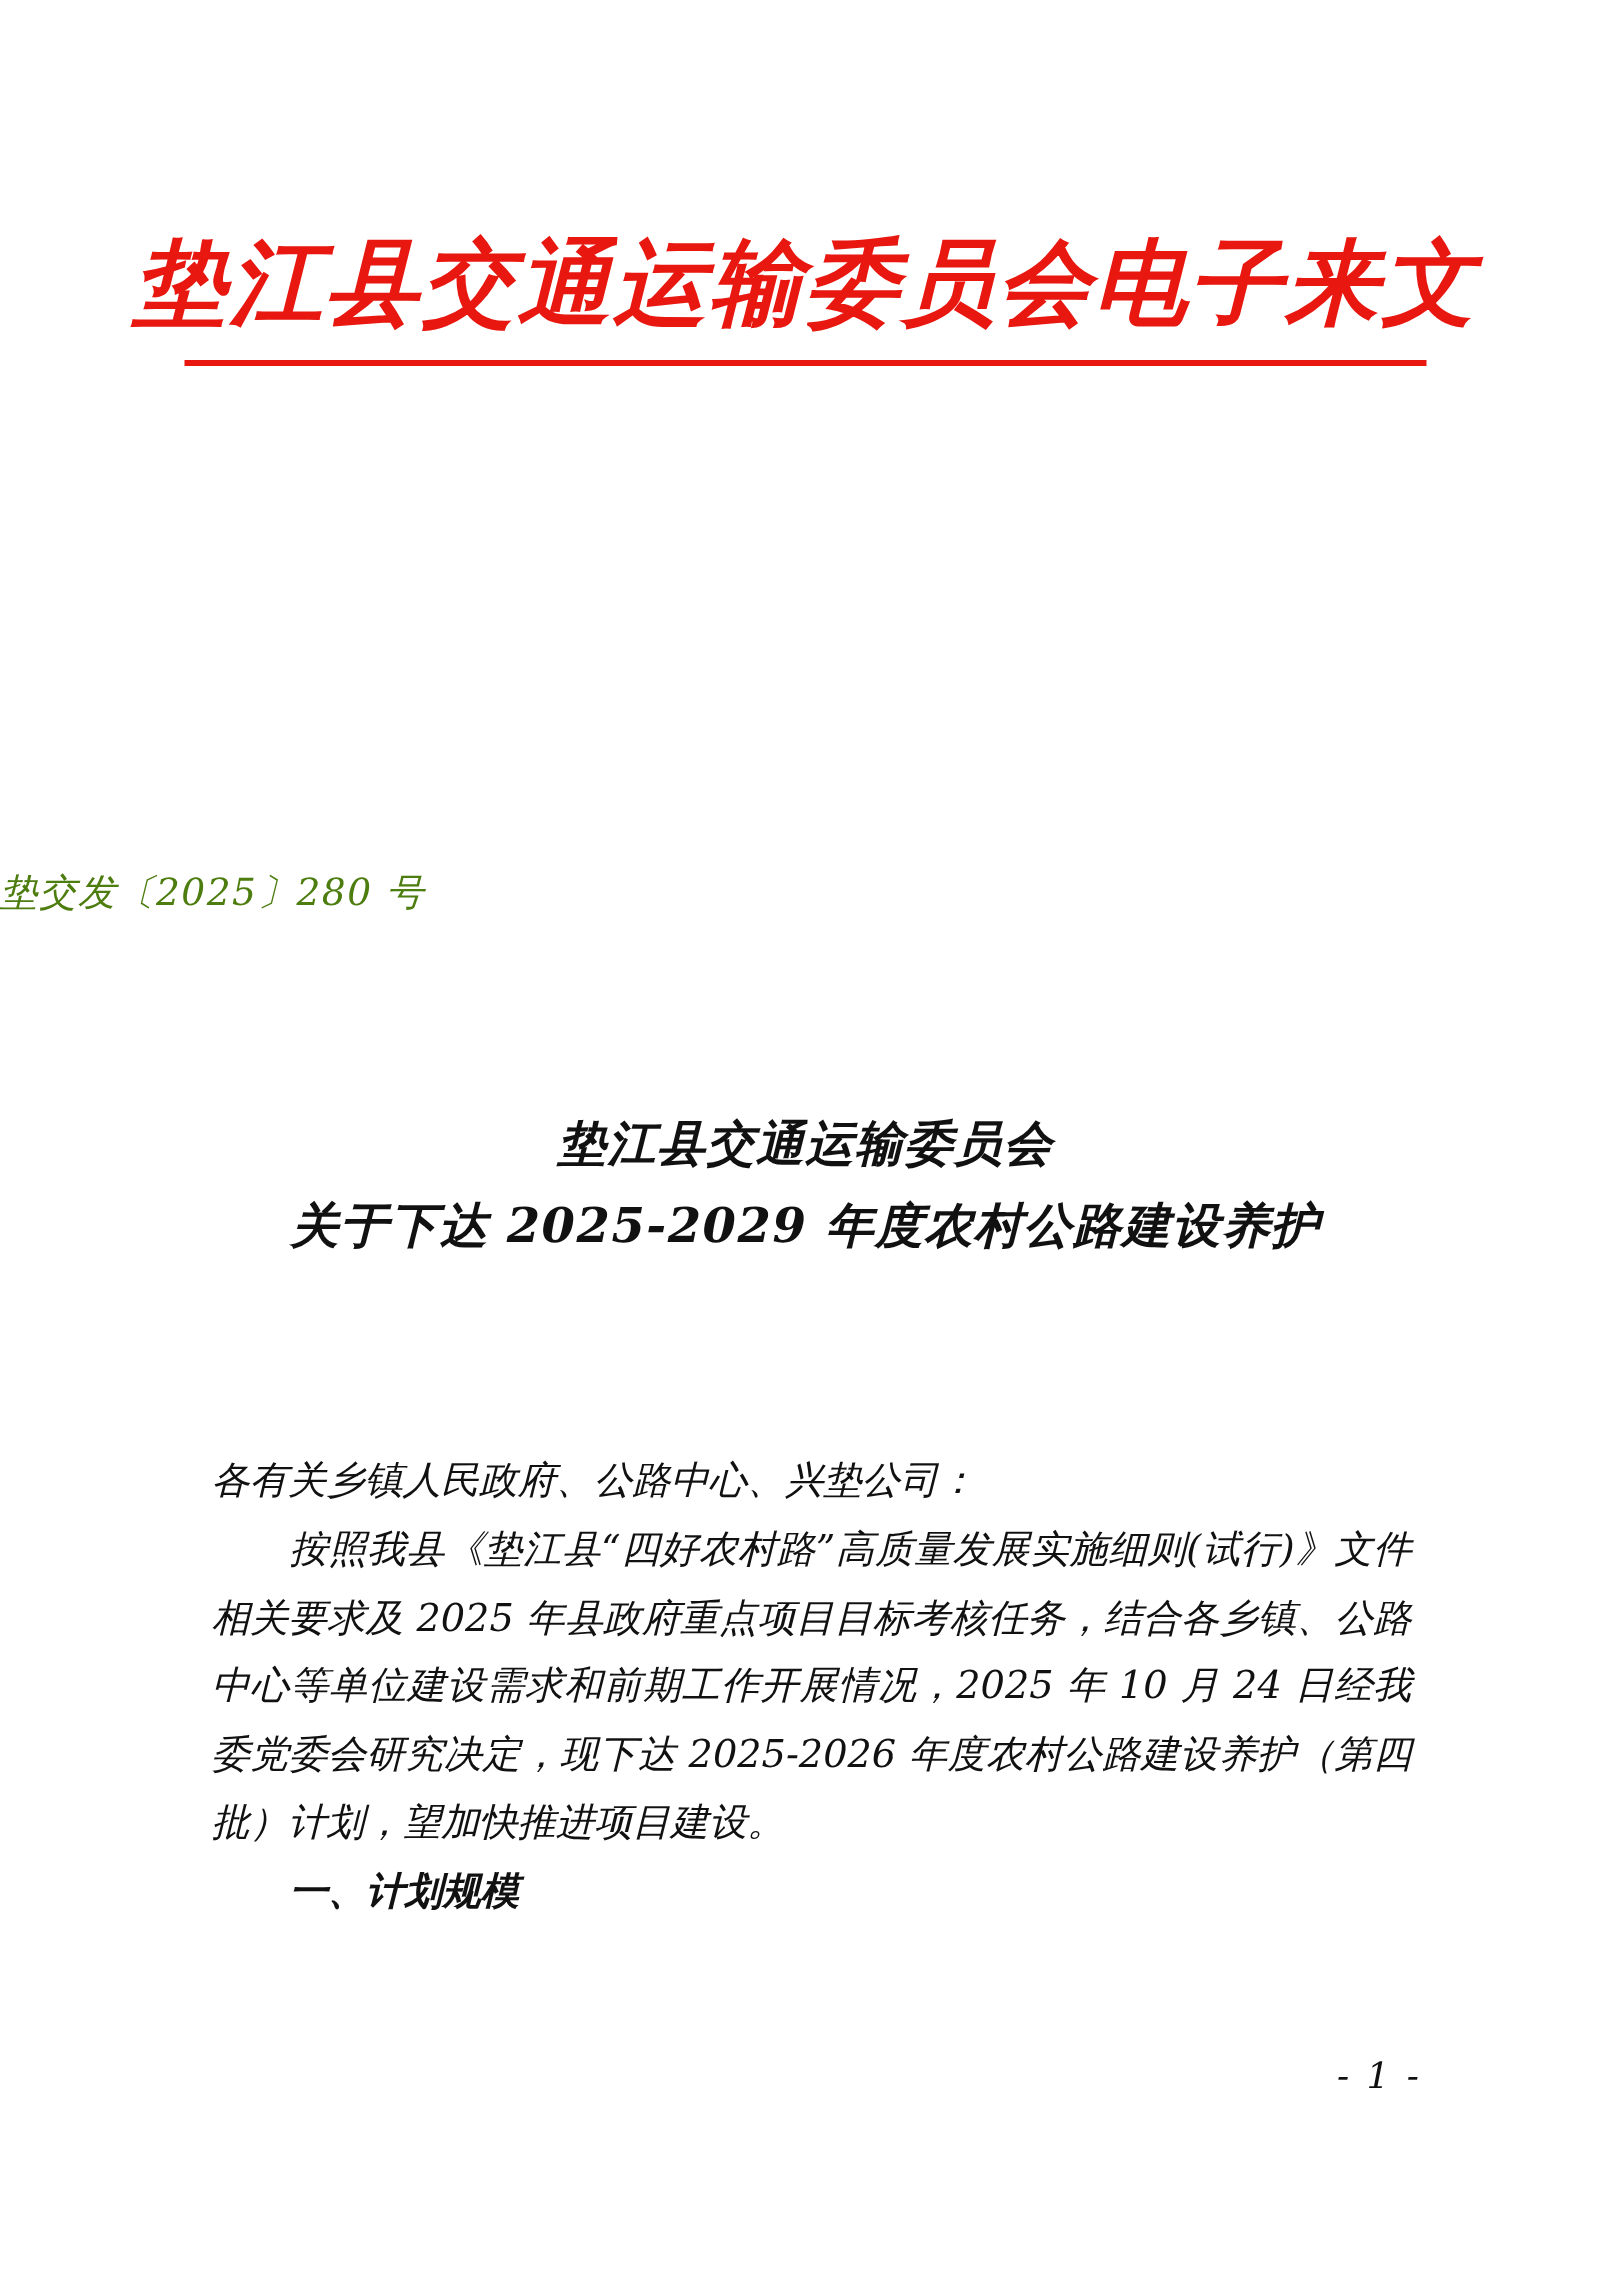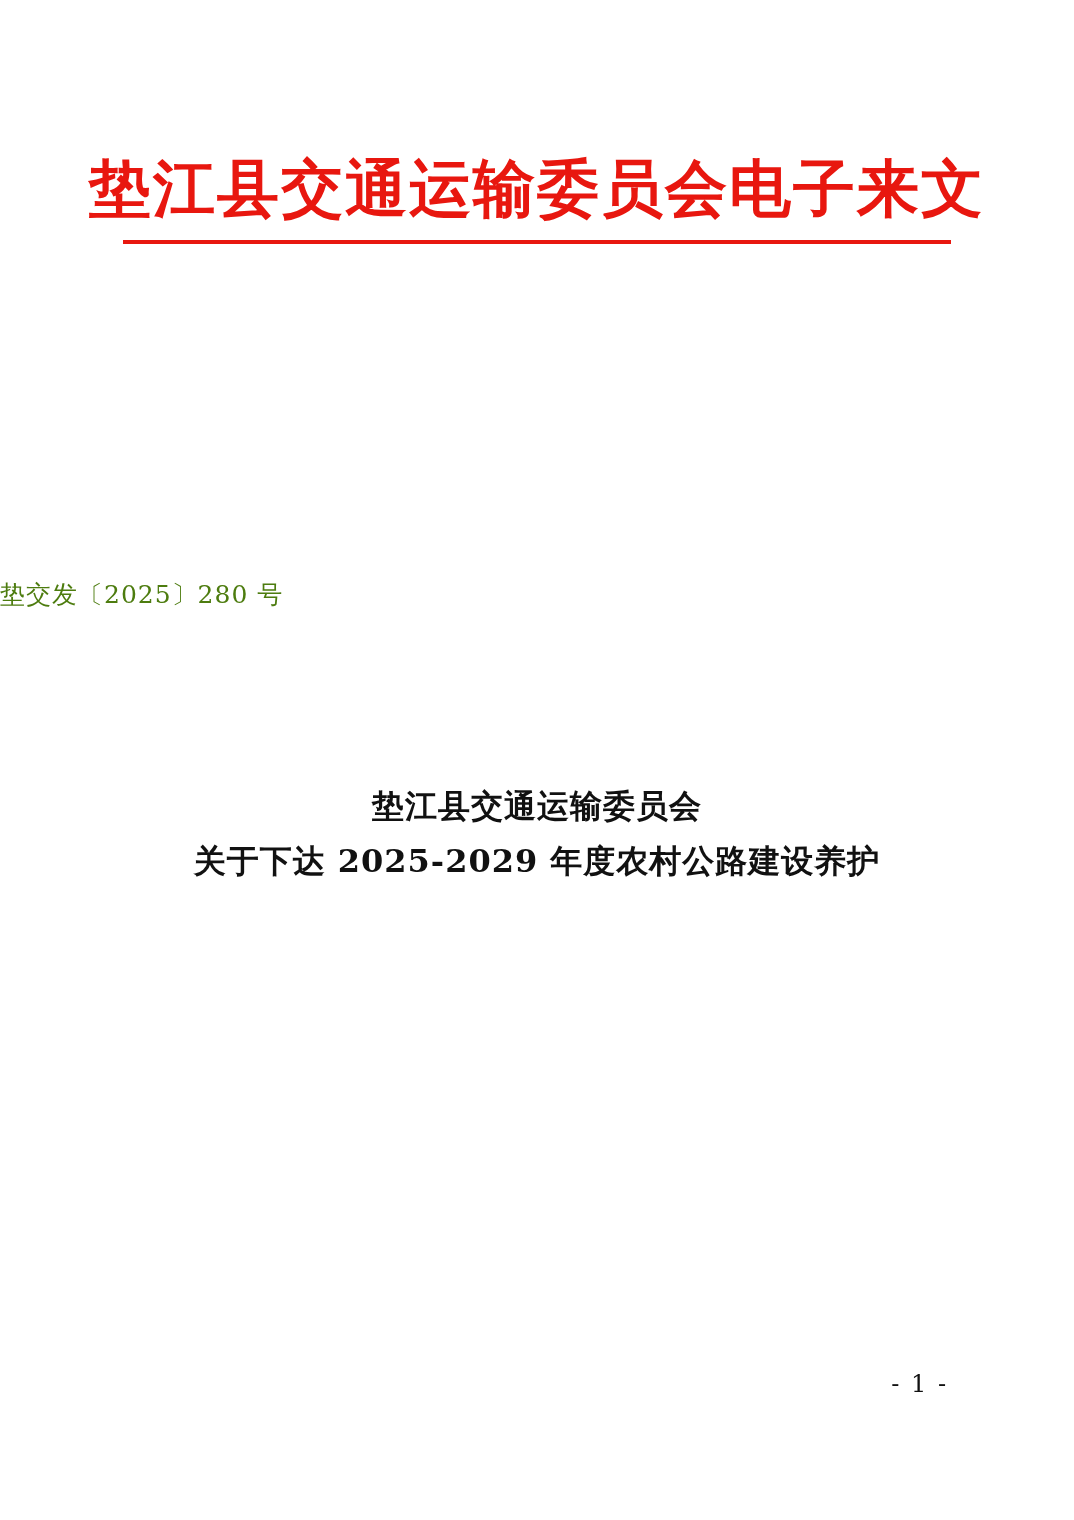--- a/index.html
+++ b/index.html
@@ -7,20 +7,21 @@
     padding: 0;
     background: #ffffff;
   }
   .page {
     position: relative;
     width: 1074px;
     height: 1520px;
     background: #ffffff;
     font-family: "DejaVu Serif", "Liberation Serif", serif;
     overflow: hidden;
+    font-style: italic;
   }
 
   
   .doc-header {
     position: absolute;
     top: 150px;
     left: 0;
     width: 100%;
     text-align: center;
   }
@@ -58,21 +59,20 @@
     position: absolute;
     top: 735px;
     left: 0;
     width: 100%;
     text-align: center;
     font-weight: bold;
     font-size: 32px;
     line-height: 1.72;
     color: #111111;
     letter-spacing: 1px;
-    margin-top: 44px;
   }
   .doc-title div {
     white-space: nowrap;
   }
 
   
   .body-block {
     position: absolute;
     top: 965px;
     left: 141px;
@@ -118,16 +118,21 @@
     <div class="rule"></div>
   </div>
 
   <div class="doc-number">垫交发〔2025〕280 号</div>
 
   <div class="doc-title">
     <div>垫江县交通运输委员会</div>
     <div>关于下达 2025-2029 年度农村公路建设养护</div>
   </div>
 
+  <div class="body-block">
+    <p class="salutation">各有关乡镇人民政府、公路中心、兴垫公司：</p>
+    <p class="para">按照我县《垫江县“四好农村路”高质量发展实施细则(试行)》文件相关要求及 2025 年县政府重点项目目标考核任务，结合各乡镇、公路中心等单位建设需求和前期工作开展情况，2025 年 10 月 24 日经我委党委会研究决定，现下达 2025-2026 年度农村公路建设养护（第四批）计划，望加快推进项目建设。</p>
+    <p class="section-heading">一、计划规模</p>
+  </div>
 
   <div class="page-number">- 1 -</div>
 
 </div>
 
 </body></html>

